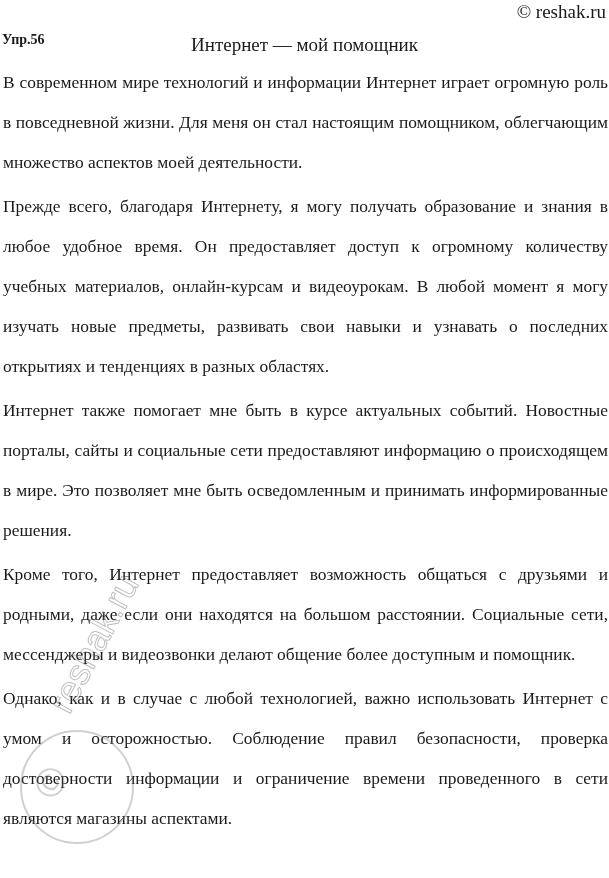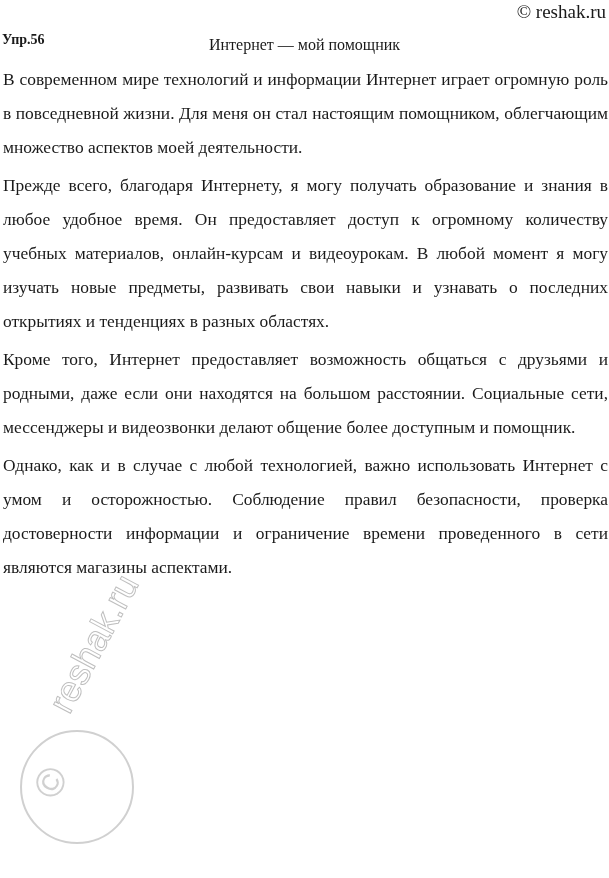--- a/index.html
+++ b/index.html
@@ -1,43 +1,44 @@
 <!DOCTYPE html>
 <html><head>
 <meta charset="utf-8">
 <style>
   html, body { margin:0; padding:0; background:#ffffff; }
   body { width:609px; height:878px; overflow:hidden; position:relative;
          font-family:"Liberation Serif", serif; color:#1a1a1a; }
   .header { position:absolute; top:0; left:0; right:0; height:30px; }
   .ex { position:absolute; left:2px; top:0px; font-weight:bold; font-size:14px; line-height:24px;margin-top:28px; }
   .site { position:absolute; right:3px; top:0px; font-size:19px; line-height:24px; }
-  .title { position:absolute; top:33px; left:0; right:0; text-align:center; font-size:16px; line-height:24px; }
+  .title { position:absolute; top:33px; left:0; right:0; text-align:center; font-size:19px; line-height:24px; }
   .body { position:absolute; top:62px; left:3px; width:605px; font-size:17.4px; }
-  .para { margin:0 0 4px 0; line-height:34px; text-align:justify;font-family:Liberation Serif, serif; }
+  .para { margin:0 0 4px 0; line-height:40px; text-align:justify;font-family:Liberation Serif, serif; }
   .watermark { position:absolute; left:20px; top:730px; width:110px; height:110px;
                border:2px solid rgba(120,120,120,0.35); border-radius:50%;
                color:rgba(120,120,120,0.35); font-family:"Liberation Sans", sans-serif; pointer-events:none; }
   .watermark span { position:absolute; left:14px; top:28px; font-size:40px; transform:rotate(-60deg); }
   .wm-text { position:absolute; left:40px; top:700px; font-family:"Liberation Sans", sans-serif; font-size:36px;
              color:transparent; -webkit-text-stroke:1px rgba(110,110,110,0.45); transform:rotate(-62deg); transform-origin:left top; pointer-events:none; }
 </style>
 </head>
 <body>
 
 <div class="header">
   <div class="ex">Упр.56</div>
   <div class="site">© reshak.ru</div>
 </div>
 
 <div class="title">Интернет — мой помощник</div>
 
 <div class="body">
   <p class="para">В современном мире технологий и информации Интернет играет огромную роль в повседневной жизни. Для меня он стал настоящим помощником, облегчающим множество аспектов моей деятельности.</p>
   <p class="para">Прежде всего, благодаря Интернету, я могу получать образование и знания в любое удобное время. Он предоставляет доступ к огромному количеству учебных материалов, онлайн-курсам и видеоурокам. В любой момент я могу изучать новые предметы, развивать свои навыки и узнавать о последних открытиях и тенденциях в разных областях.</p>
+  <p class="para">Интернет также помогает мне быть в курсе актуальных событий. Новостные порталы, сайты и социальные сети предоставляют информацию о происходящем в мире. Это позволяет мне быть осведомленным и принимать информированные решения.</p>
   <p class="para">Кроме того, Интернет предоставляет возможность общаться с друзьями и родными, даже если они находятся на большом расстоянии. Социальные сети, мессенджеры и видеозвонки делают общение более доступным и помощник.</p>
   <p class="para">Однако, как и в случае с любой технологией, важно использовать Интернет с умом и осторожностью. Соблюдение правил безопасности, проверка достоверности информации и ограничение времени проведенного в сети являются магазины аспектами.</p>
 </div>
 
 <div class="watermark">
   <span>©</span>
 </div>
 <div class="wm-text">reshak.ru</div>
 
 </body></html>

